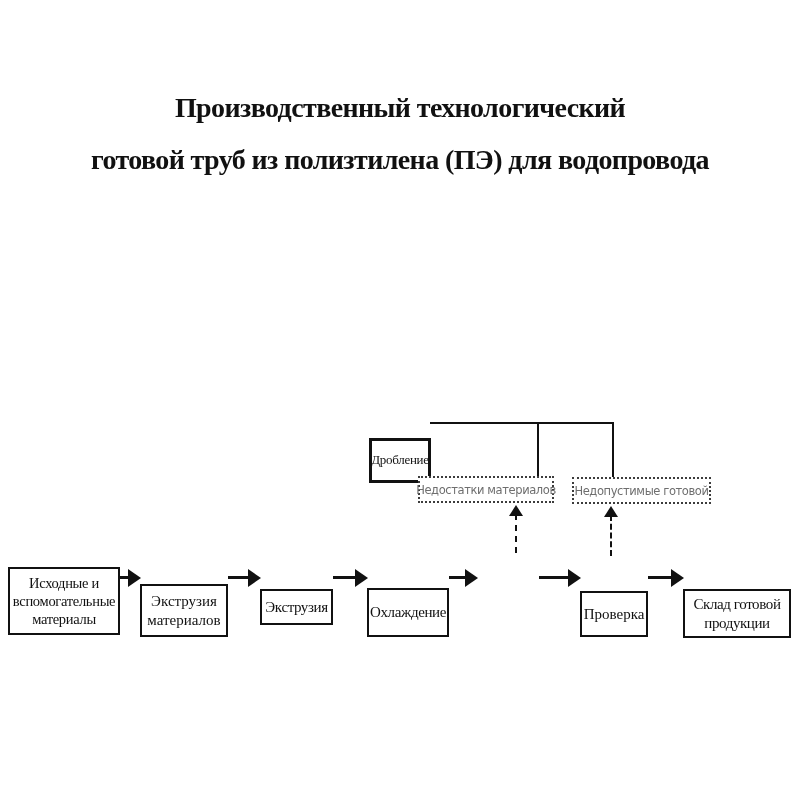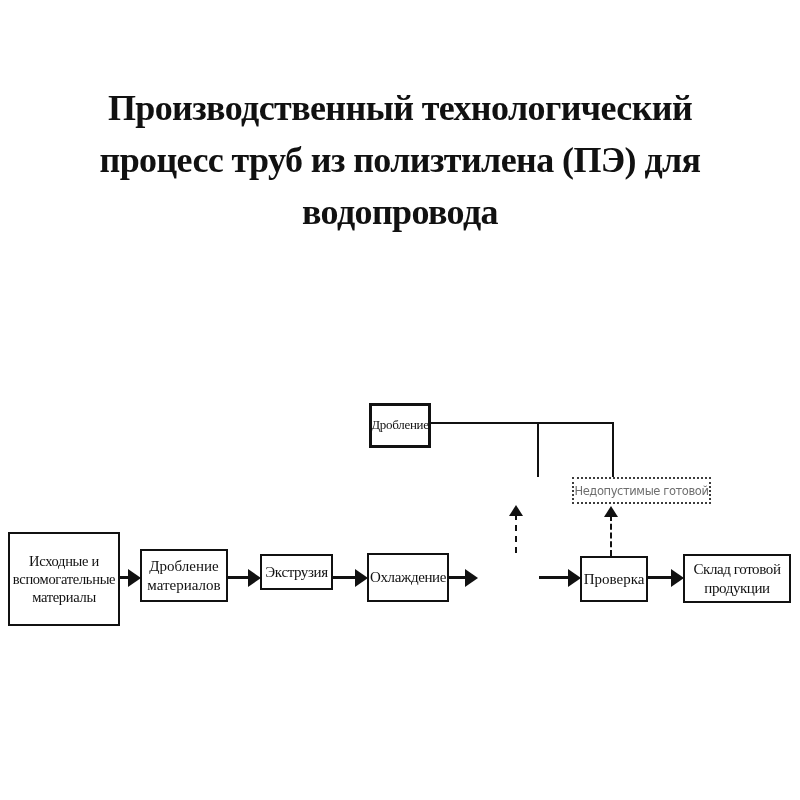--- a/index.html
+++ b/index.html
@@ -16,39 +16,40 @@
     overflow: hidden;
   }
   .title {
     position: absolute;
     top: 82px;
     left: 0;
     width: 800px;
     text-align: center;
     font-family: "Liberation Serif", serif;
     font-weight: bold;
-    font-size: 36px;
+    font-size: 28px;
     letter-spacing: -0.6px;
     line-height: 52px;
     color: var(--ink, #111111);
   }
   .box {
     position: absolute;
     box-sizing: border-box;
     border: 2px solid var(--ink, #111111);
     background: #ffffff;
     display: flex;
     align-items: center;
     justify-content: center;
     text-align: center;
     font-family: "Liberation Serif", serif;
     font-size: 15px;
     line-height: 1.25;
     color: var(--ink, #111111);
     padding: 2px 3px;
+    margin-top: 35px;
   }
   .box--recycle {
     border-width: 3px;
     font-size: 13px;
     letter-spacing: -0.3px;
     white-space: nowrap;
     padding: 1px 2px;
   }
   .box--raw { font-size: 14.5px; letter-spacing: -0.3px; }
   .box--tight { letter-spacing: -0.4px; }
@@ -98,45 +99,48 @@
     border-bottom: 11px solid var(--ink, #111111);
   }
 </style>
 </head>
 <body>
 
 <div class="canvas">
 
   <div class="title">
     <div>Производственный технологический</div>
-    <div>процесс труб из полизтилена (ПЭ) для водопровода</div>
+    <div>готовой труб из полизтилена (ПЭ) для водопровода</div>
   </div>
 
   <div class="box box--recycle" style="left:369px; top:403px; width:62px; height:45px;">
     <span>Дробление</span>
   </div>
 
   <div class="hline" style="left:430px; top:422px; width:184px; height:2px;"></div>
   <div class="vline" style="left:537px; top:424px; width:2px; height:53px;"></div>
   <div class="vline" style="left:612px; top:424px; width:2px; height:54px;"></div>
 
+  <div class="reject" style="left:418px; top:476px; width:136px; height:27px;">
+    <span>Недостатки материалов</span>
+  </div>
   <div class="reject" style="left:572px; top:477px; width:139px; height:27px;">
     <span>Недопустимые готовой</span>
   </div>
 
   <div class="arrow-head-up" style="left:509px; top:505px;"></div>
   <div class="dash-line" style="left:515px; top:514px; height:39px;"></div>
   <div class="arrow-head-up" style="left:604px; top:506px;"></div>
   <div class="dash-line" style="left:610px; top:515px; height:41px;"></div>
 
-  <div class="box box--raw" style="left:8px; top:532px; width:112px; height:94px;text-align:center;">
+  <div class="box box--raw" style="left:8px; top:532px; width:112px; height:68px;text-align:center;">
     <span>Исходные и вспомогательные материалы</span>
   </div>
   <div class="box" style="left:140px; top:549px; width:88px; height:53px;">
-    <span>Дробление материалов</span>
+    <span>Экструзия материалов</span>
   </div>
   <div class="box box--tight" style="left:260px; top:554px; width:73px; height:36px;">
     <span>Экструзия</span>
   </div>
   <div class="box box--tight" style="left:367px; top:553px; width:82px; height:49px;">
     <span>Охлаждение</span>
   </div>
   <div class="box" style="left:580px; top:556px; width:68px; height:46px;">
     <span>Проверка</span>
   </div>

